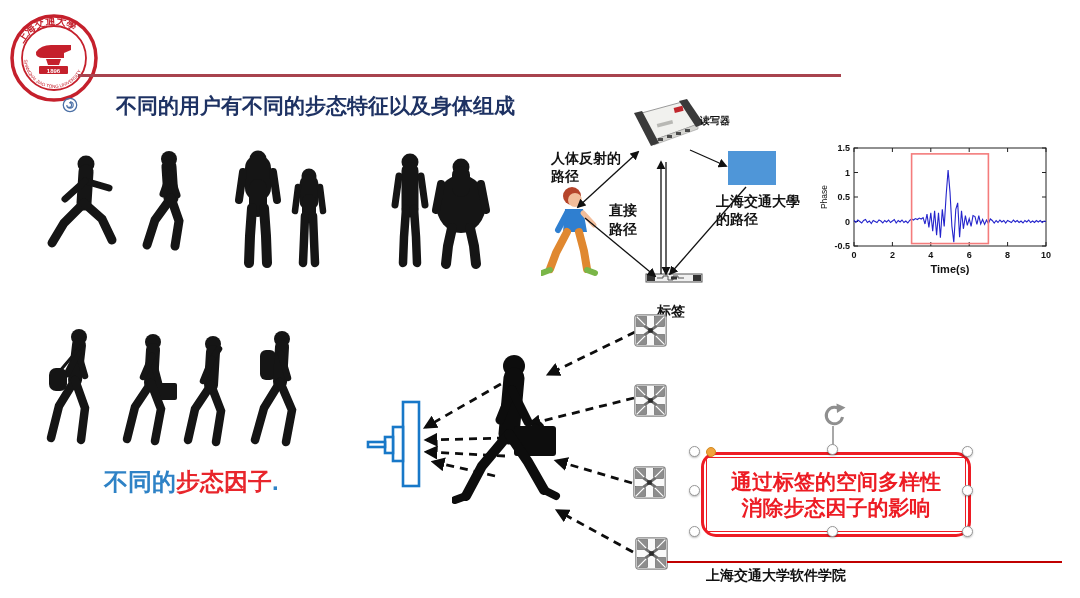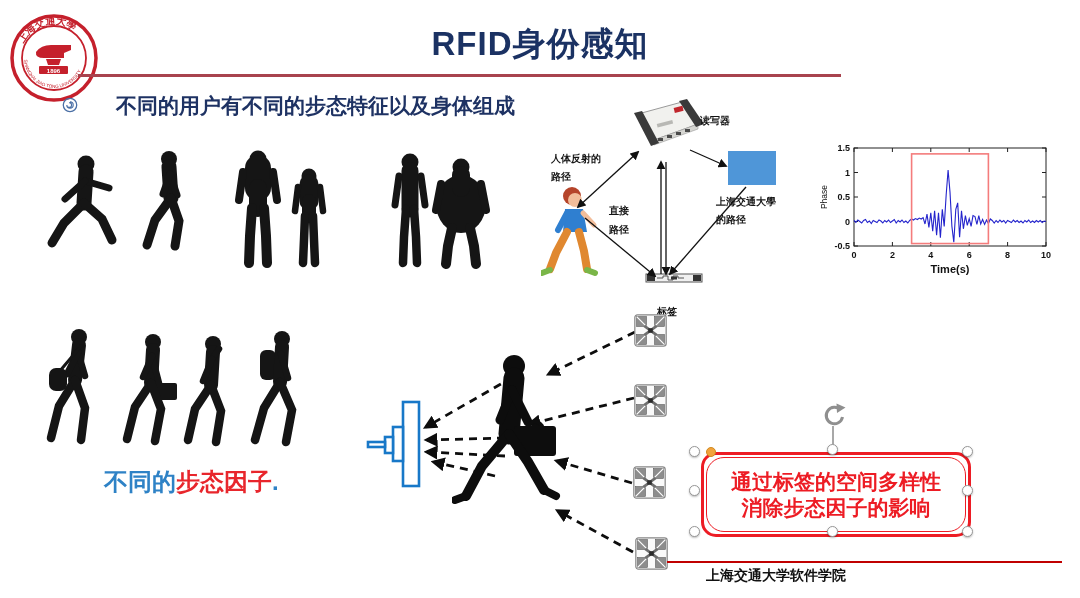--- a/index.html
+++ b/index.html
@@ -3,28 +3,28 @@
 <meta charset="utf-8">
 <style>
   html,body{margin:0;padding:0;background:#fff;}
   #slide{position:relative;width:1080px;height:598px;background:#fff;overflow:hidden;
          font-family:"Liberation Sans","DejaVu Sans",sans-serif;}
   .abs{position:absolute;}
   #title{left:0;top:22px;width:1080px;text-align:center;font-size:33px;font-weight:bold;
          color:#1b3263;letter-spacing:1px;}
   #title-rule{left:78px;top:74px;width:763px;height:3px;background:#a8434e;}
   #bullet-text{left:88px;top:92px;font-size:21px;font-weight:bold;color:#1e3263;margin-left:28px;}
-  .lbl{position:absolute;color:#141414;font-weight:bold;font-size:10px;line-height:17px;white-space:nowrap;}
+  .lbl{position:absolute;color:#141414;font-weight:bold;font-size:14px;line-height:17px;white-space:nowrap;}
   #caption{left:104px;top:466px;font-size:24px;font-weight:bold;}
   #caption .c-blue{color:#2e82c6;}
   #caption .c-red{color:#e8262c;}
   #callout-box{left:701px;top:452px;width:264px;height:79px;border:3px solid #ed1c24;
                border-radius:15px;background:#fff;}
   #callout-inner{position:absolute;left:2px;top:2px;right:2px;bottom:2px;border:1.5px solid #ed1c24;
-                 border-radius:18px;display:flex;flex-direction:column;justify-content:center;
+                 border-radius:2px;display:flex;flex-direction:column;justify-content:center;
                  align-items:center;}
   .callout-line{color:#ed1c24;font-weight:bold;font-size:21px;line-height:26px;white-space:nowrap;}
   .handle{position:absolute;width:11px;height:11px;border-radius:50%;background:#fff;
           border:1.5px solid #979797;box-shadow:0 1px 2px rgba(0,0,0,.25);box-sizing:border-box;}
   #adjust-handle{position:absolute;width:10px;height:10px;border-radius:50%;background:#f2a33c;
                  border:1px solid #d08a20;box-sizing:border-box;}
   #rotate-connector{left:832px;top:426px;width:1.5px;height:21px;background:#a8a8a8;}
   #footer-rule{left:667px;top:561px;width:395px;height:1.5px;background:#c00000;}
   #footer-text{left:706px;top:567px;font-size:14px;font-weight:bold;color:#111;}
   svg{display:block;}
@@ -71,21 +71,20 @@
       <textPath href="#tp-bot" startOffset="2%">SHANGHAI JIAO TONG UNIVERSITY</textPath>
     </text>
     <g fill="#c5202c">
       <path d="M28 42 q5 -7 15 -7 l20 0 l0 5 l-7 3 l0 5 l-20 0 q-9 0 -8 -6 z"></path>
       <path d="M38 49 l15 0 l-2 6 l-11 0 z"></path>
       <rect x="31" y="56" width="29" height="8" rx="1"></rect>
     </g>
     <text x="45.5" y="62.5" font-size="6" fill="#fff" text-anchor="middle" font-weight="bold">1896</text>
   </svg>
 
-  <div id="title" class="abs">RFID身份感知</div>
   <div id="title-rule" class="abs"></div>
 
   <svg class="abs" style="left:62px;top:97px" width="16" height="16" viewBox="0 0 20 20">
     <circle cx="10" cy="10" r="8.4" fill="none" stroke="#4a6fa5" stroke-width="1.6"></circle>
     <path d="M10 6 a4 4 0 1 1 -4 4 a3 3 0 1 0 3 -3" fill="none" stroke="#4a6fa5" stroke-width="1.4"></path>
   </svg>
   <div id="bullet-text" class="abs">不同的用户有不同的步态特征以及身体组成</div>
 
   <svg class="abs" style="left:40px;top:140px" width="460" height="135" viewBox="0 0 460 135">
     <g class="sil" transform="translate(10,15)">

